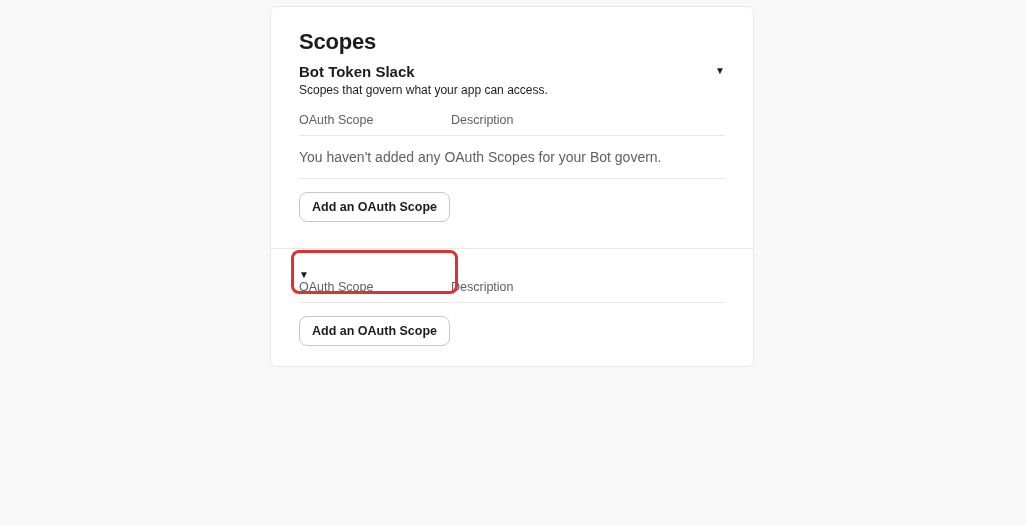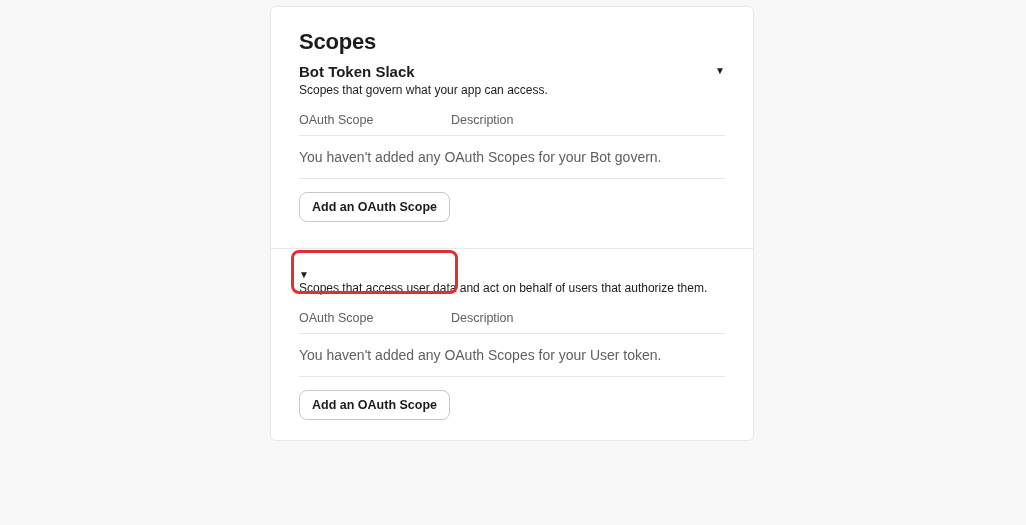--- a/index.html
+++ b/index.html
@@ -123,26 +123,24 @@
   <div class="empty-row">You haven't added any OAuth Scopes for your Bot govern.</div>
   <div class="btn-row">
     <button class="btn" id="bot-add-btn">Add an OAuth Scope</button>
   </div>
 
   <hr class="hr-full">
 
   <div class="section-header">
     <div class="caret">▼</div>
   </div>
-  <div class="section-sub">Scopes that access user data and act on behalf of users that authorize them.</div>
 
   <div class="table-head">
     <div class="col-scope">OAuth Scope</div>
     <div class="col-desc">Description</div>
   </div>
-  <div class="empty-row">You haven't added any OAuth Scopes for your User token.</div>
   <div class="btn-row">
     <button class="btn">Add an OAuth Scope</button>
   </div>
 
 </div>
 
 <div class="highlight-box" id="highlight" style="left: 291px; top: 249.594px; width: 167px; height: 44px;"></div>
 
 </body></html>

